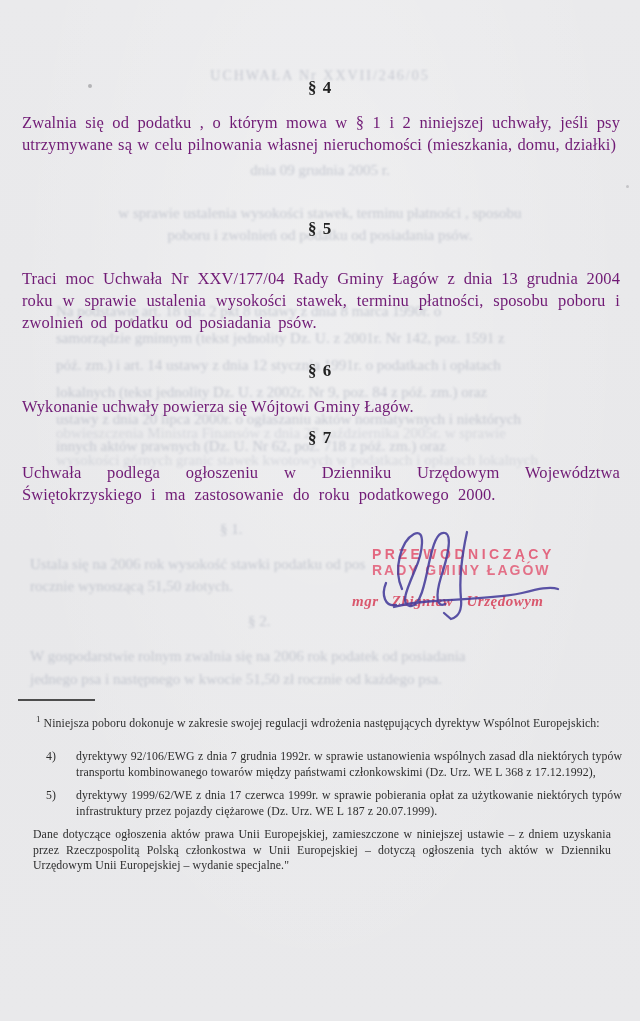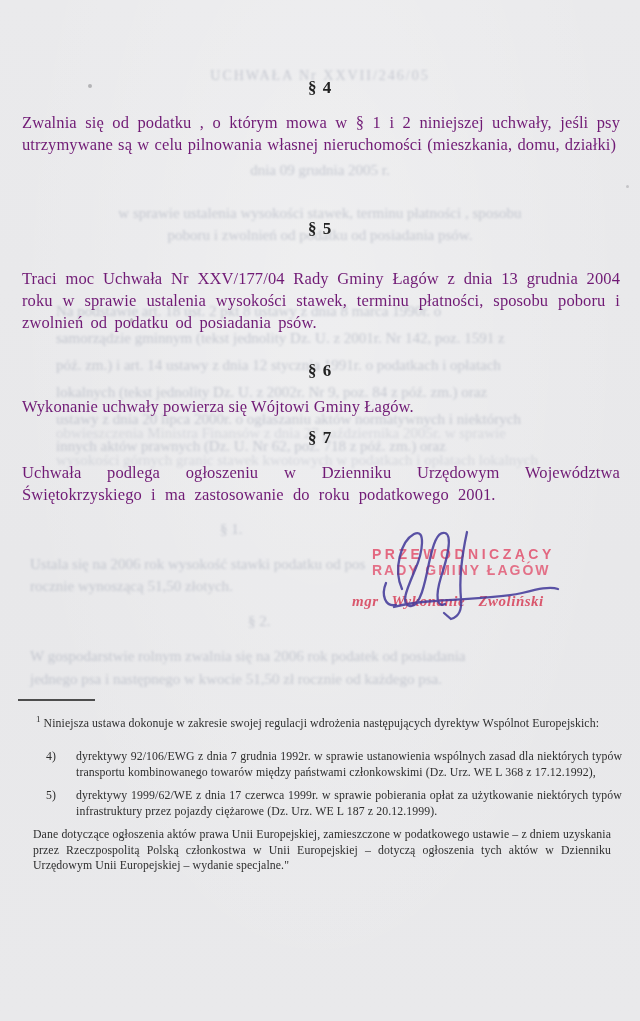--- a/index.html
+++ b/index.html
@@ -96,45 +96,45 @@
 <div class="abs heading" style="top:78px;">§ 4</div>
 <div class="abs para p4" style="top:112px;">Zwalnia się od podatku , o którym mowa w § 1 i 2 niniejszej uchwały, jeśli psy utrzymywane są w celu pilnowania własnej nieruchomości (mieszkania, domu, działki)</div>
 
 <div class="abs heading" style="top:219px;">§ 5</div>
 <div class="abs para p5" style="top:268px;">Traci moc Uchwała Nr XXV/177/04 Rady Gminy Łagów z dnia 13 grudnia 2004 roku w sprawie ustalenia wysokości stawek, terminu płatności, sposobu poboru i zwolnień od podatku od posiadania psów.</div>
 
 <div class="abs heading" style="top:361px;">§ 6</div>
 <div class="abs para p6" style="top:396px;">Wykonanie uchwały powierza się Wójtowi Gminy Łagów.</div>
 
 <div class="abs heading" style="top:428px;">§ 7</div>
-<div class="abs para p7" style="top:462px;">Uchwała podlega ogłoszeniu w Dzienniku Urzędowym Województwa Świętokrzyskiego i ma zastosowanie do roku podatkowego 2001.</div>
+<div class="abs para p7" style="top:462px;">Uchwała podlega ogłoszeniu w Dzienniku Urzędowym Województwa Świętokrzyskiego i ma zastosowanie do roku podatkowego 2000.</div>
 
 <div class="abs">
   <div class="abs stamp-l1" style="top:546px;">PRZEWODNICZĄCY</div>
   <div class="abs stamp-l2" style="top:562px;">RADY GMINY ŁAGÓW</div>
-  <div class="abs stamp-name" style="top:593px;">mgr Wykonanie Zwoliński</div>
+  <div class="abs stamp-name" style="top:593px;">mgr Zbigniew Urzędowym</div>
   <svg class="abs" style="left:372px;top:525px;" width="200" height="100" viewBox="0 0 200 100">
     <g fill="none" stroke="#453c9b" stroke-width="2.3" stroke-linecap="round" opacity="0.88">
       <path d="M30 64 C21 44 29 16 42 9 C54 3 51 27 43 45 C35 64 28 79 38 81 C48 83 53 58 57 38 C61 20 65 6 73 8 C81 10 75 34 69 52 C63 72 65 83 73 79"></path>
       <path d="M95 7 C90 30 87 54 89 74 C90 84 87 92 79 94 L72 88"></path>
       <path d="M14 58 C9 70 13 82 24 80"></path>
       <path d="M22 82 C60 72 118 76 150 68 C166 64 178 61 186 64"></path>
     </g>
   </svg>
 </div>
 
 <div class="abs sep"></div>
 
 <div class="abs fn fn-intro" style="top:712px;">
-  <sup>1</sup><span>Niniejsza ustawa dokonuje w zakresie swojej regulacji wdrożenia następujących dyrektyw Wspólnot Europejskich:</span>
+  <sup>1</sup><span>Niniejsza poboru dokonuje w zakresie swojej regulacji wdrożenia następujących dyrektyw Wspólnot Europejskich:</span>
 </div>
 
 <div class="abs fn fn-item-num" style="top:749px;">4)</div>
 <div class="abs fn fn-item-text" style="top:749px;">dyrektywy 92/106/EWG z dnia 7 grudnia 1992r. w sprawie ustanowienia wspólnych zasad dla niektórych  typów transportu kombinowanego towarów między państwami członkowskimi (Dz. Urz. WE L 368 z 17.12.1992),</div>
 
 <div class="abs fn fn-item-num" style="top:788px;">5)</div>
-<div class="abs fn fn-item-text" style="top:788px;">dyrektywy 1999/62/WE z dnia 17 czerwca 1999r. w sprawie pobierania opłat za użytkowanie niektórych typów infrastruktury  przez pojazdy ciężarowe (Dz. Urz. WE L 187 z 20.12.1999).</div>
+<div class="abs fn fn-item-text" style="top:788px;">dyrektywy 1999/62/WE z dnia 17 czerwca 1999r. w sprawie pobierania opłat za użytkowanie niektórych typów infrastruktury  przez pojazdy ciężarowe (Dz. Urz. WE L 187 z 20.07.1999).</div>
 
-<div class="abs fn fn-closing" style="top:827px;">Dane dotyczące ogłoszenia aktów prawa Unii Europejskiej, zamieszczone w podatkowego ustawie – z dniem uzyskania przez Rzeczpospolitą Polską członkostwa w Unii Europejskiej – dotyczą ogłoszenia tych aktów w Dzienniku Urzędowym Unii Europejskiej – wydanie specjalne."</div>
+<div class="abs fn fn-closing" style="top:827px;">Dane dotyczące ogłoszenia aktów prawa Unii Europejskiej, zamieszczone w niniejszej ustawie – z dniem uzyskania przez Rzeczpospolitą Polską członkostwa w Unii Europejskiej – dotyczą ogłoszenia tych aktów w Dzienniku Urzędowym Unii Europejskiej – wydanie specjalne."</div>
 
 <div class="abs speck" style="left:88px;top:84px;width:4px;height:4px;"></div>
 <div class="abs speck" style="left:130px;top:318px;width:3px;height:5px;opacity:.45;"></div>
 <div class="abs speck" style="left:626px;top:185px;width:3px;height:3px;opacity:.4;"></div>
 
 </body></html>

